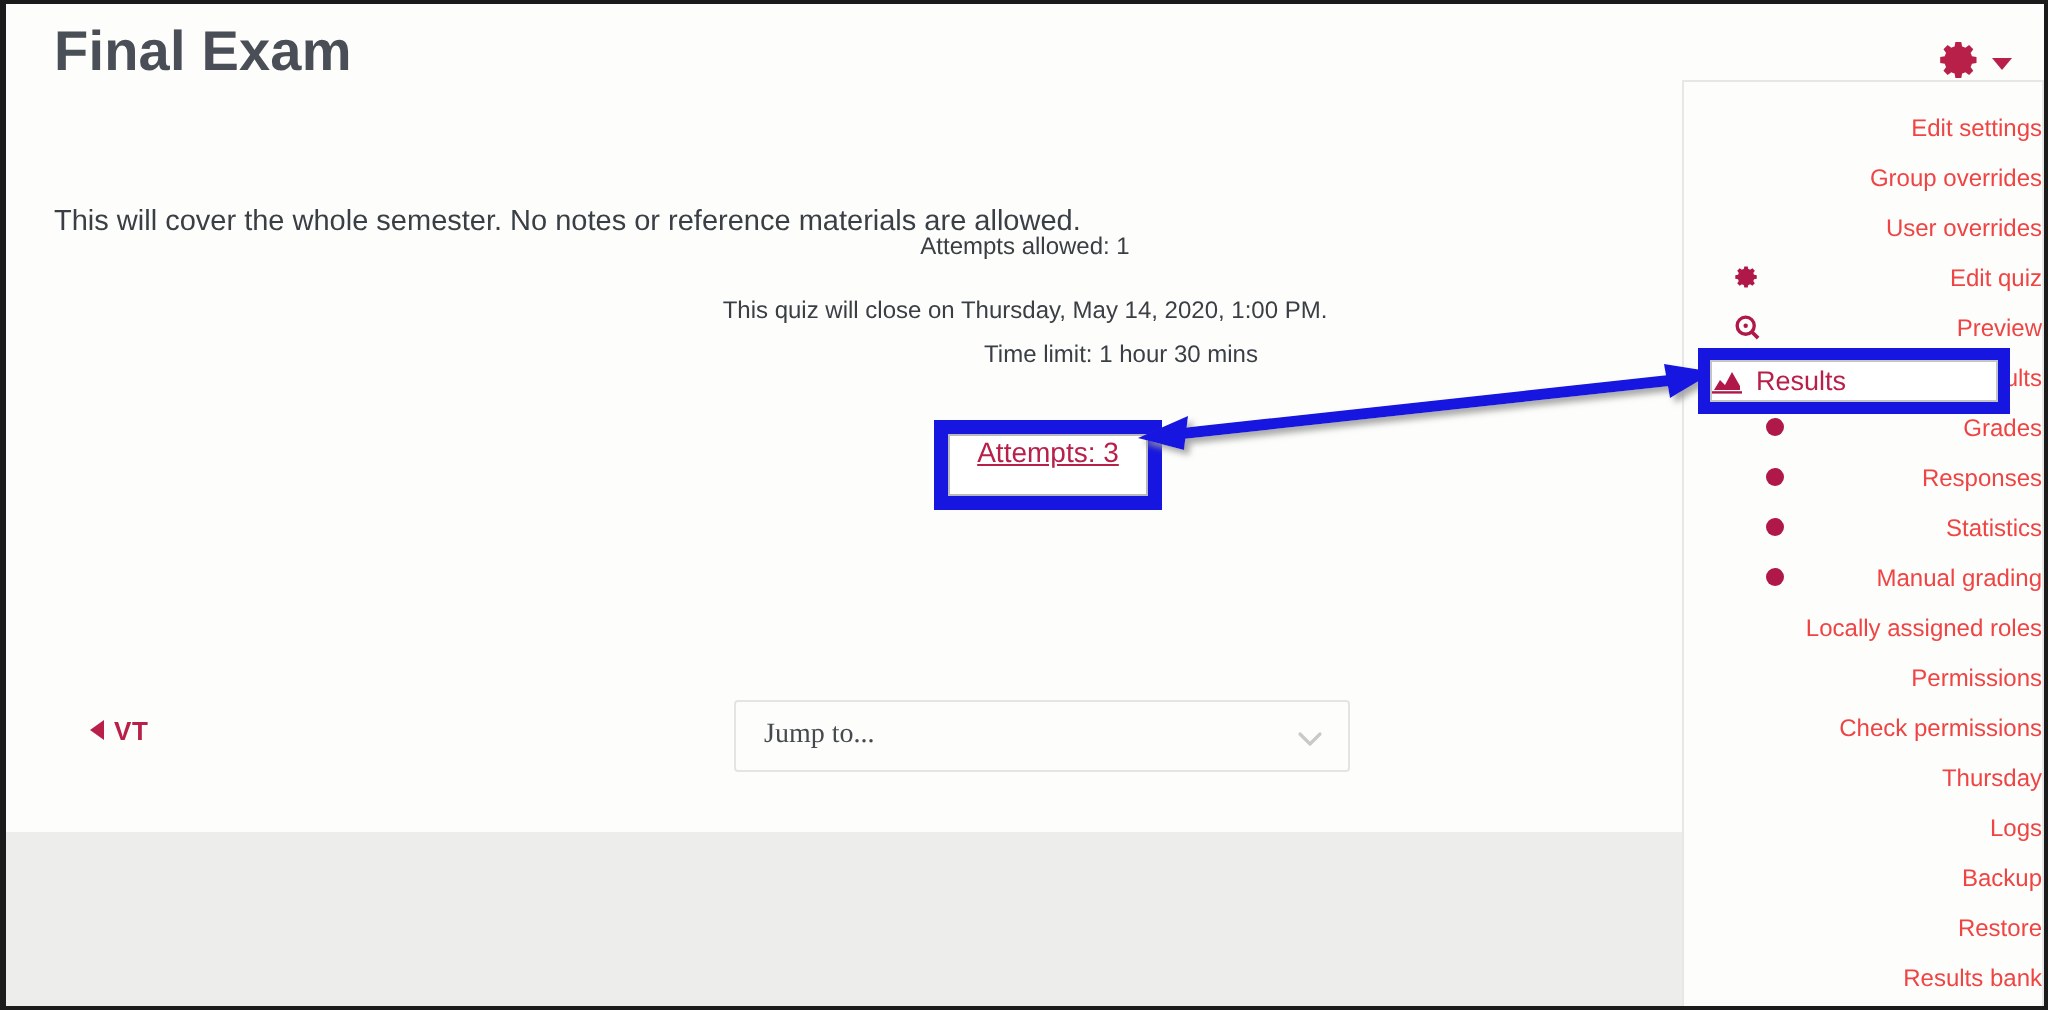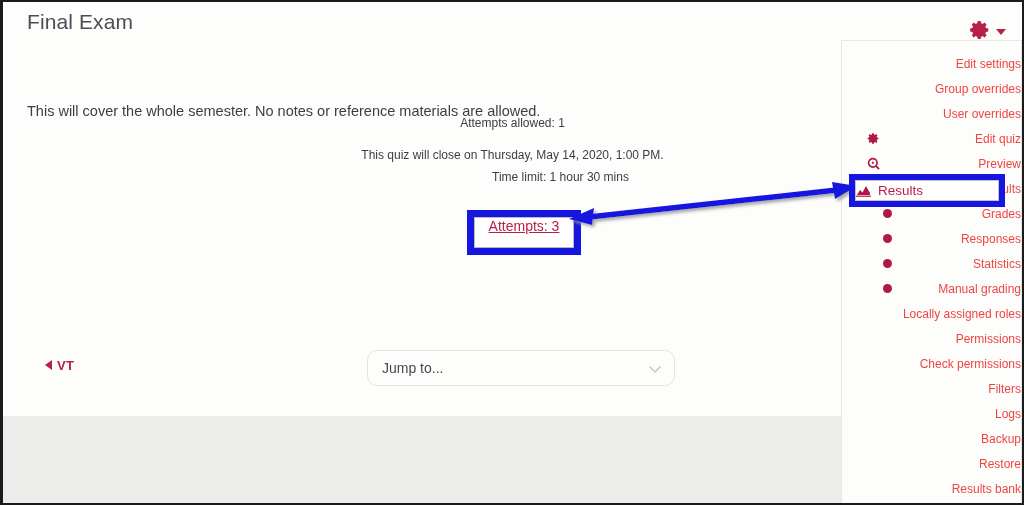--- a/index.html
+++ b/index.html
@@ -31,22 +31,22 @@
     width: 1019px;
     height: 414px;
     background: #fdfdfb;
     box-sizing: border-box;
   }
 
   #page-title {
     position: absolute;
     left: 24px;
     top: 8px;
-    font-size: 21px;
-    font-weight: 400;
+    font-size: 28px;
+    font-weight: 700;
     color: #4a4f57;
     letter-spacing: 0.1px;
     white-space: nowrap;
   }
 
   #intro-text {
     position: absolute;
     left: 24px;
     top: 55px;
     font-size: 14.5px;
@@ -137,21 +137,22 @@
 
   #jump-to-select {
     position: absolute;
     left: 364px;
     top: 348px;
     width: 308px;
     height: 36px;
     box-sizing: border-box;
     border: 1px solid #e4e4e4;
     background: #fdfdfb;
-    border-radius: 10px;
+    border-radius: 2px;
+    font-family: Liberation Serif, serif;
   }
   #jump-to-label {
     position: absolute;
     left: 14px;
     top: 9px;
     font-size: 14px;
     color: #46494e;
   }
   #jump-to-chevron {
     position: absolute;
@@ -388,21 +389,21 @@
       <a href="#" class="menu-item">
         <span>Locally assigned roles</span>
       </a>
       <a href="#" class="menu-item">
         <span>Permissions</span>
       </a>
       <a href="#" class="menu-item">
         <span>Check permissions</span>
       </a>
       <a href="#" class="menu-item">
-        <span>Filters</span>
+        <span>Thursday</span>
       </a>
       <a href="#" class="menu-item">
         <span>Logs</span>
       </a>
       <a href="#" class="menu-item">
         <span>Backup</span>
       </a>
       <a href="#" class="menu-item">
         <span>Restore</span>
       </a>

